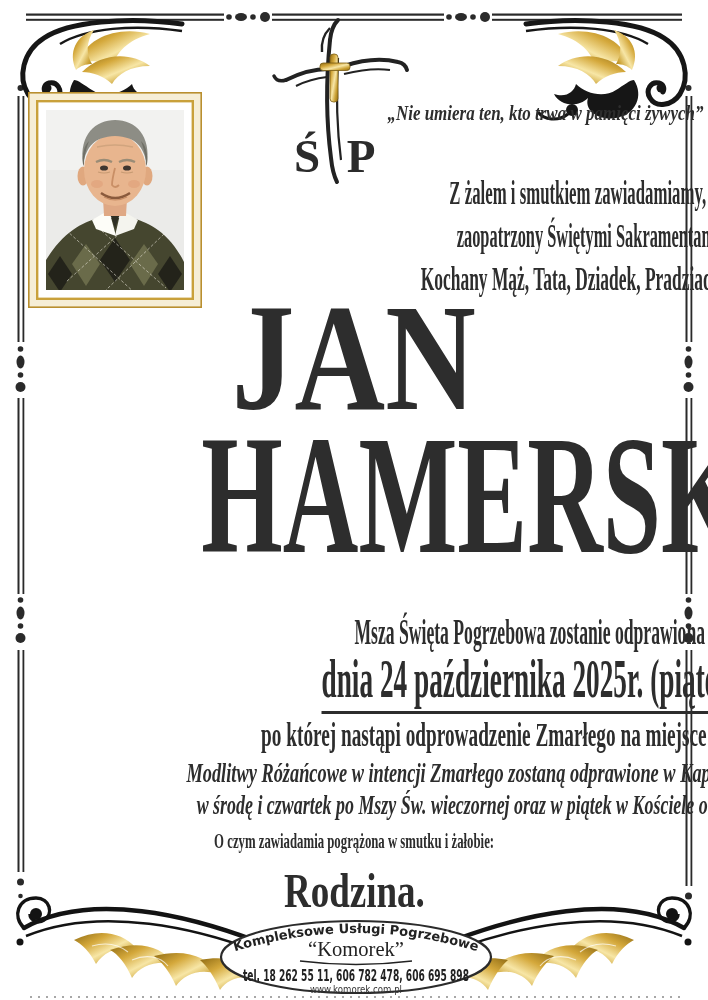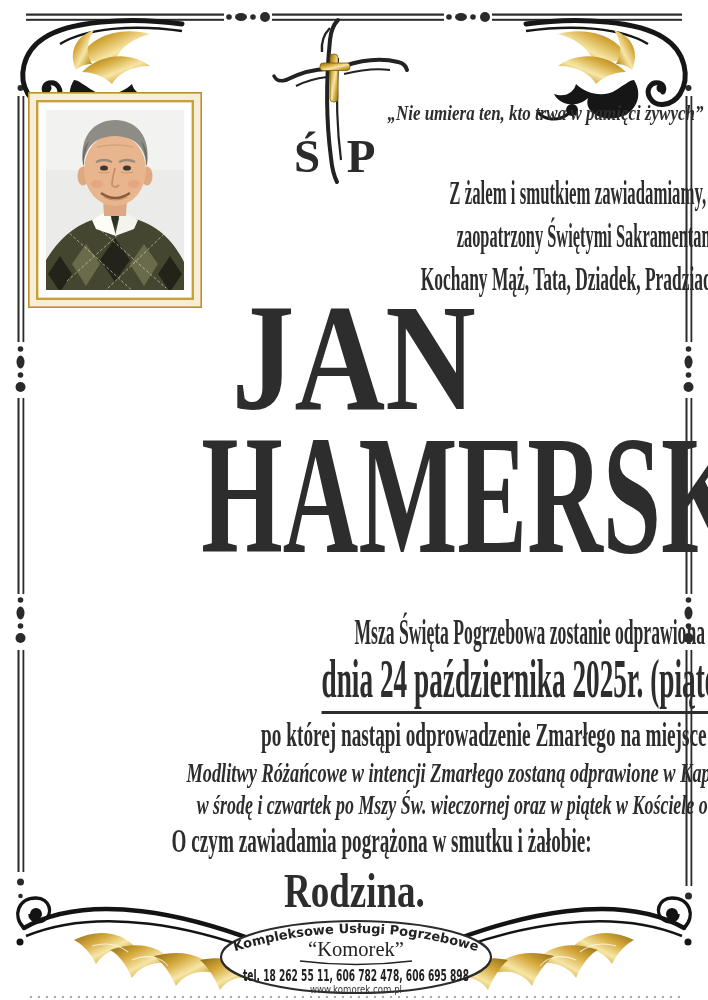--- a/index.html
+++ b/index.html
@@ -252,21 +252,21 @@
     <span class="fit" style="transform: scaleX(0.566443);">po której nastąpi odprowadzenie Zmarłego na miejsce wiecznego spoczynku.</span>
   </div>
 
   <div class="txt full b i" style="top:757px;font-size:28px;line-height:32px;">
     <span class="fit" style="transform: scaleX(0.655753);">Modlitwy Różańcowe w intencji Zmarłego zostaną odprawione w Kaplicy Kościelnej</span>
   </div>
   <div class="txt full b i" style="top:789px;font-size:28px;line-height:32px;">
     <span class="fit" style="transform: scaleX(0.639959);">w środę i czwartek po Mszy Św. wieczornej oraz w piątek w Kościele o godzinie 10:30.</span>
   </div>
 
-  <div class="txt full b" style="top:821px;font-size:33px;line-height:40px;">
+  <div class="txt full b" style="top:821px;font-size:22px;line-height:40px;">
     <span class="fit" style="transform: scaleX(0.580737);">O czym zawiadamia pogrążona w smutku i żałobie:</span>
   </div>
 
   <div class="txt full b" style="top:856px;font-size:48px;line-height:70px;">
     <span class="fit" style="transform: scaleX(0.771238);">Rodzina.</span>
   </div>
 
 </div>
 
 </body></html>

